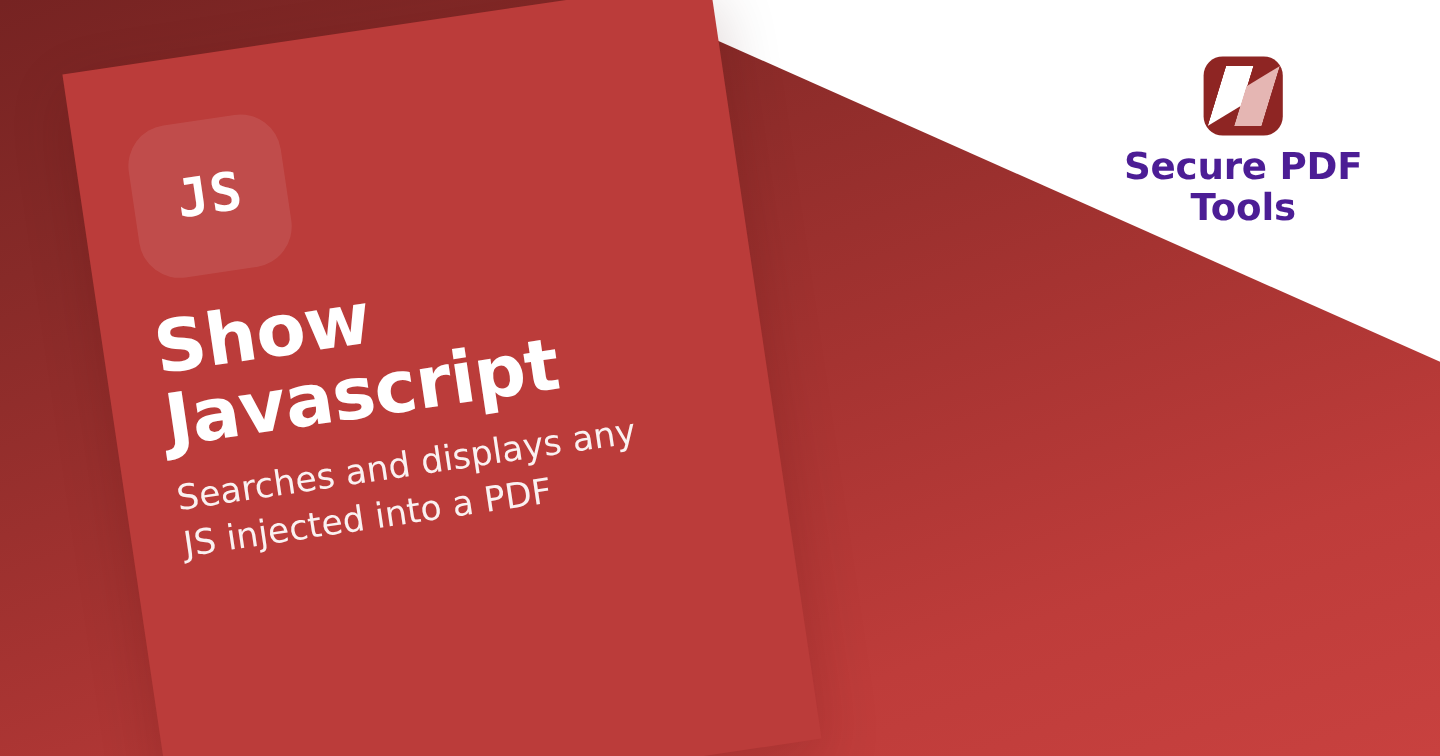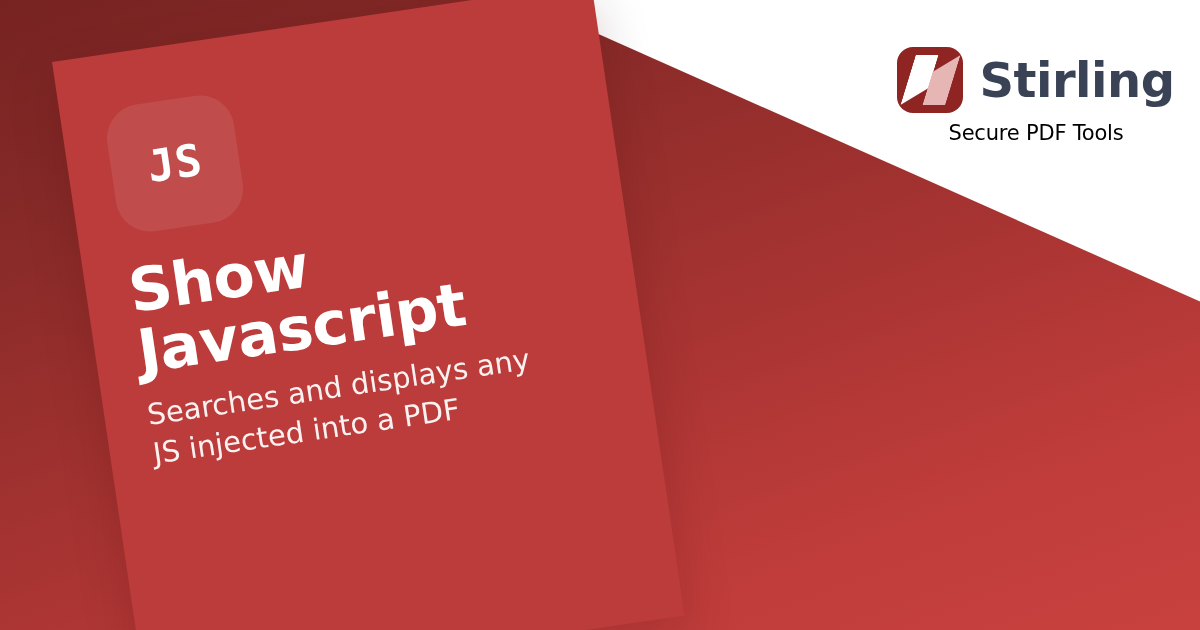--- a/index.html
+++ b/index.html
@@ -144,24 +144,24 @@
     font-family: "DejaVu Sans", sans-serif;
     font-weight: 700;
     font-size: 48px;
     line-height: 1;
     color: #3a4256;
     letter-spacing: -0.5px;
   }
   .brand-tagline {
     margin-top: 6px;
     font-family: "DejaVu Sans", sans-serif;
-    font-weight: 400;
-    font-size: 21px;
+    font-weight: 700;
+    font-size: 31px;
     line-height: 1.1;
-    color: #000000;
+    color: #4c1d95;
     letter-spacing: -0.2px;
   }
 </style>
 </head>
 <body>
 
 <div id="stage">
 
   <div class="bg-red"></div>
 
@@ -176,18 +176,17 @@
     <div class="card-title">Show Javascript</div>
     <div class="card-subtitle">Searches and displays any JS injected into a PDF</div>
   </div>
 
   <div class="brand">
     <div class="brand-row">
       <div class="brand-mark">
         <span class="slab-a"></span>
         <span class="slab-b"></span>
       </div>
-      <div class="brand-name">Stirling</div>
     </div>
     <div class="brand-tagline">Secure PDF Tools</div>
   </div>
 
 </div>
 
 </body></html>

